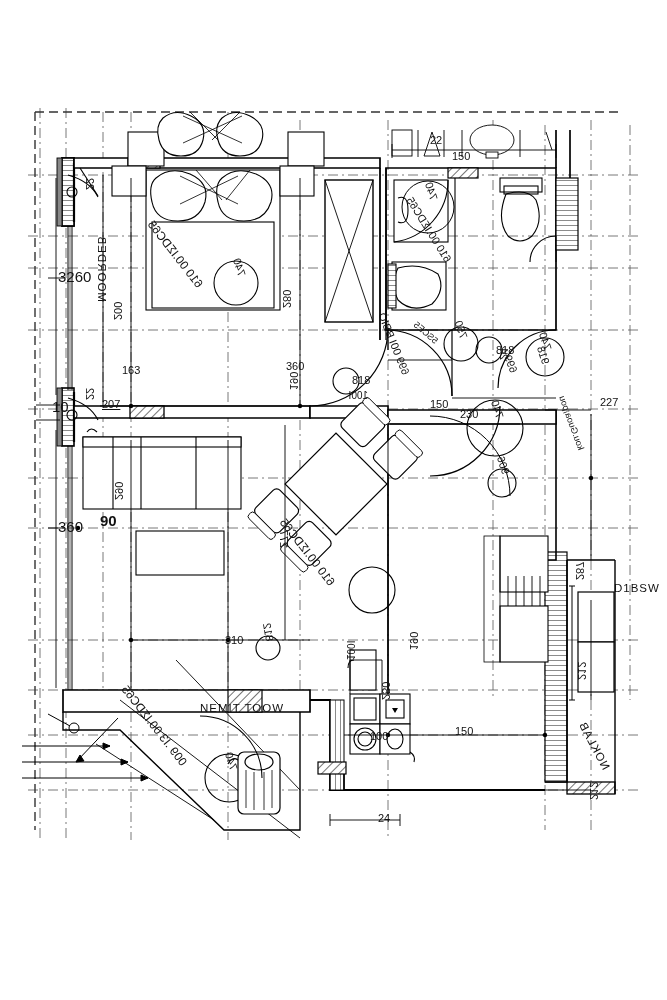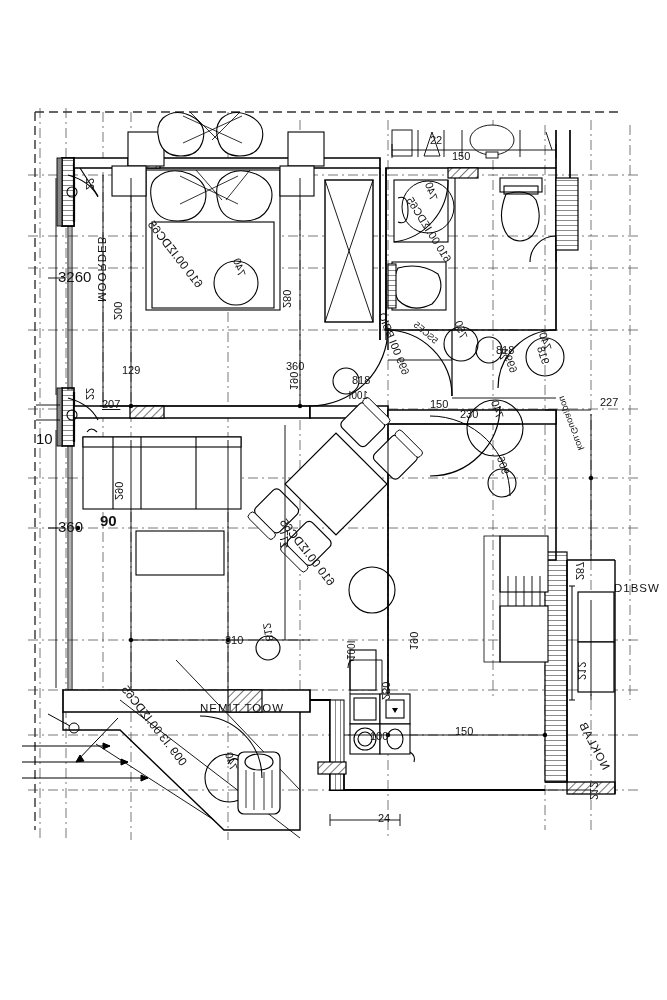--- a/index.html
+++ b/index.html
@@ -402,24 +402,24 @@
 <div class="room mir" style="left:108px;top:302px;transform:scaleX(-1) rotate(-90deg);transform-origin:left top;">MOORDEB</div>
 
 <div class="room mir" style="left:200px;top:662px;margin-top:40px;">NEMIT TOOW</div>
 
 <div class="room mir" style="left:614px;top:582px;text-align:center;">D1BSW</div>
 
 <div class="room mir" style="left:612px;top:766px;transform:scaleX(-1) rotate(-62deg);transform-origin:left top;">NOKLAB</div>
 
 <div class="dim mir big" style="left:58px;top:268px;">3260</div>
 <div class="dim mir big" style="left:58px;top:518px;">360</div>
-<div class="dim mir big" style="left:36px;top:398px;margin-top:32px;">10</div>
+<div class="dim mir big" style="left:52px;top:398px;">10</div>
 <div class="dim mir big" style="left:100px;top:512px;font-weight:bold;">90</div>
 
-<div class="dim mir" style="left:122px;top:364px;">129</div>
+<div class="dim mir" style="left:122px;top:364px;">163</div>
 <div class="dim mir" style="left:102px;top:398px;text-decoration:underline;">207</div>
 <div class="dimv mir" style="left:124px;top:320px;transform:scaleX(-1) rotate(-90deg);transform-origin:left top;">200</div>
 <div class="dimv mir" style="left:293px;top:308px;transform:scaleX(-1) rotate(-90deg);transform-origin:left top;">280</div>
 <div class="dim mir" style="left:286px;top:360px;">360</div>
 <div class="dimv mir" style="left:125px;top:500px;transform:scaleX(-1) rotate(-90deg);transform-origin:left top;">290</div>
 <div class="dimv mir" style="left:290px;top:548px;transform:scaleX(-1) rotate(-90deg);transform-origin:left top;">277</div>
 <div class="dim mir" style="left:225px;top:634px;">310</div>
 <div class="dimv mir" style="left:420px;top:650px;transform:scaleX(-1) rotate(-90deg);transform-origin:left top;">190</div>
 <div class="dim mir" style="left:452px;top:150px;">150</div>
 <div class="dim mir" style="left:430px;top:134px;">22</div>

